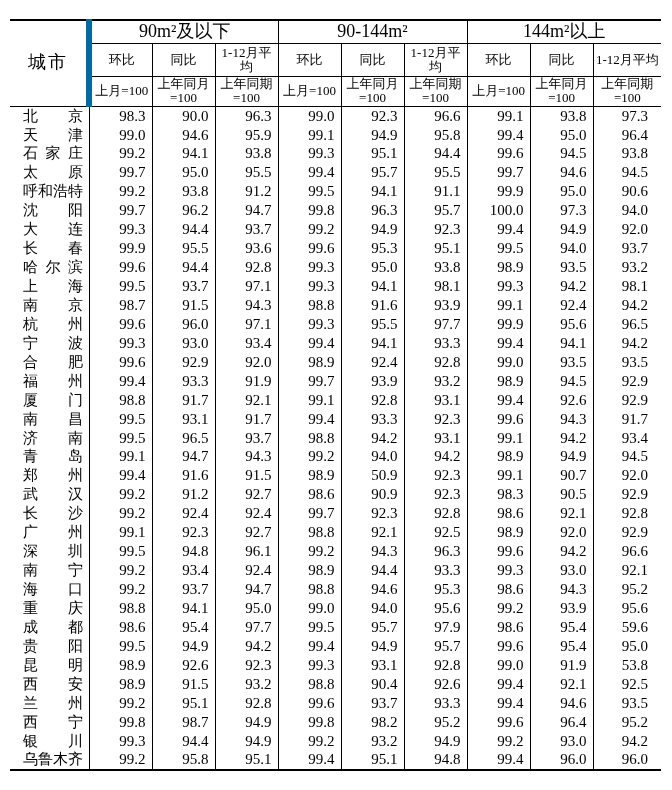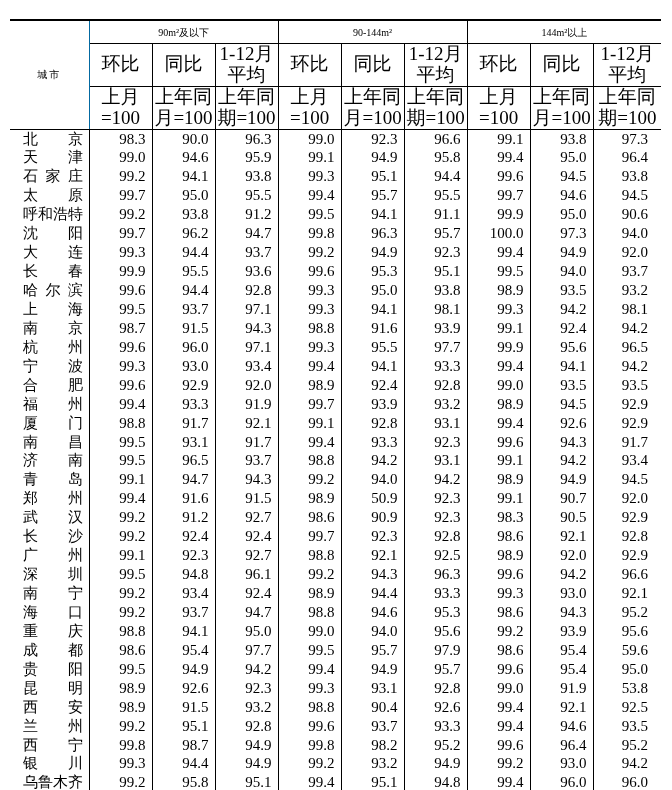--- a/index.html
+++ b/index.html
@@ -28,33 +28,33 @@
     width: 651px;
     border-top: 2px solid #000;
     border-bottom: 2px solid #000;
   }
   col.c-city { width: 79px; }
   col.c-num  { width: 63px; }
   col.c-last { width: 68px; }
 
   thead th {
     font-weight: normal;
-    font-size: 19px;
+    font-size: 13px;
     line-height: 1.1;
     text-align: center;
     vertical-align: middle;
     padding: 0;
     border-bottom: 1px solid #000;
   }
-  thead tr.r1 th { height: 22px; font-size: 10px; }
+  thead tr.r1 th { height: 22px; font-size: 18px; }
   thead tr.r2 th { height: 32px; }
   thead tr.r3 th { height: 28px; margin-top: 44px; }
   thead th + th { border-left: 1px solid #000; }
   th.city-h {
-    border-right: 1px solid #0369a1;
+    border-right: 6px solid #0369a1;
     border-bottom: 1px solid #000;
     font-size: 15px;
     letter-spacing: 2px;
   }
 
   tbody td {
     height: 18.94px;
     padding: 0;
     font-size: 15px;
     line-height: 1;

